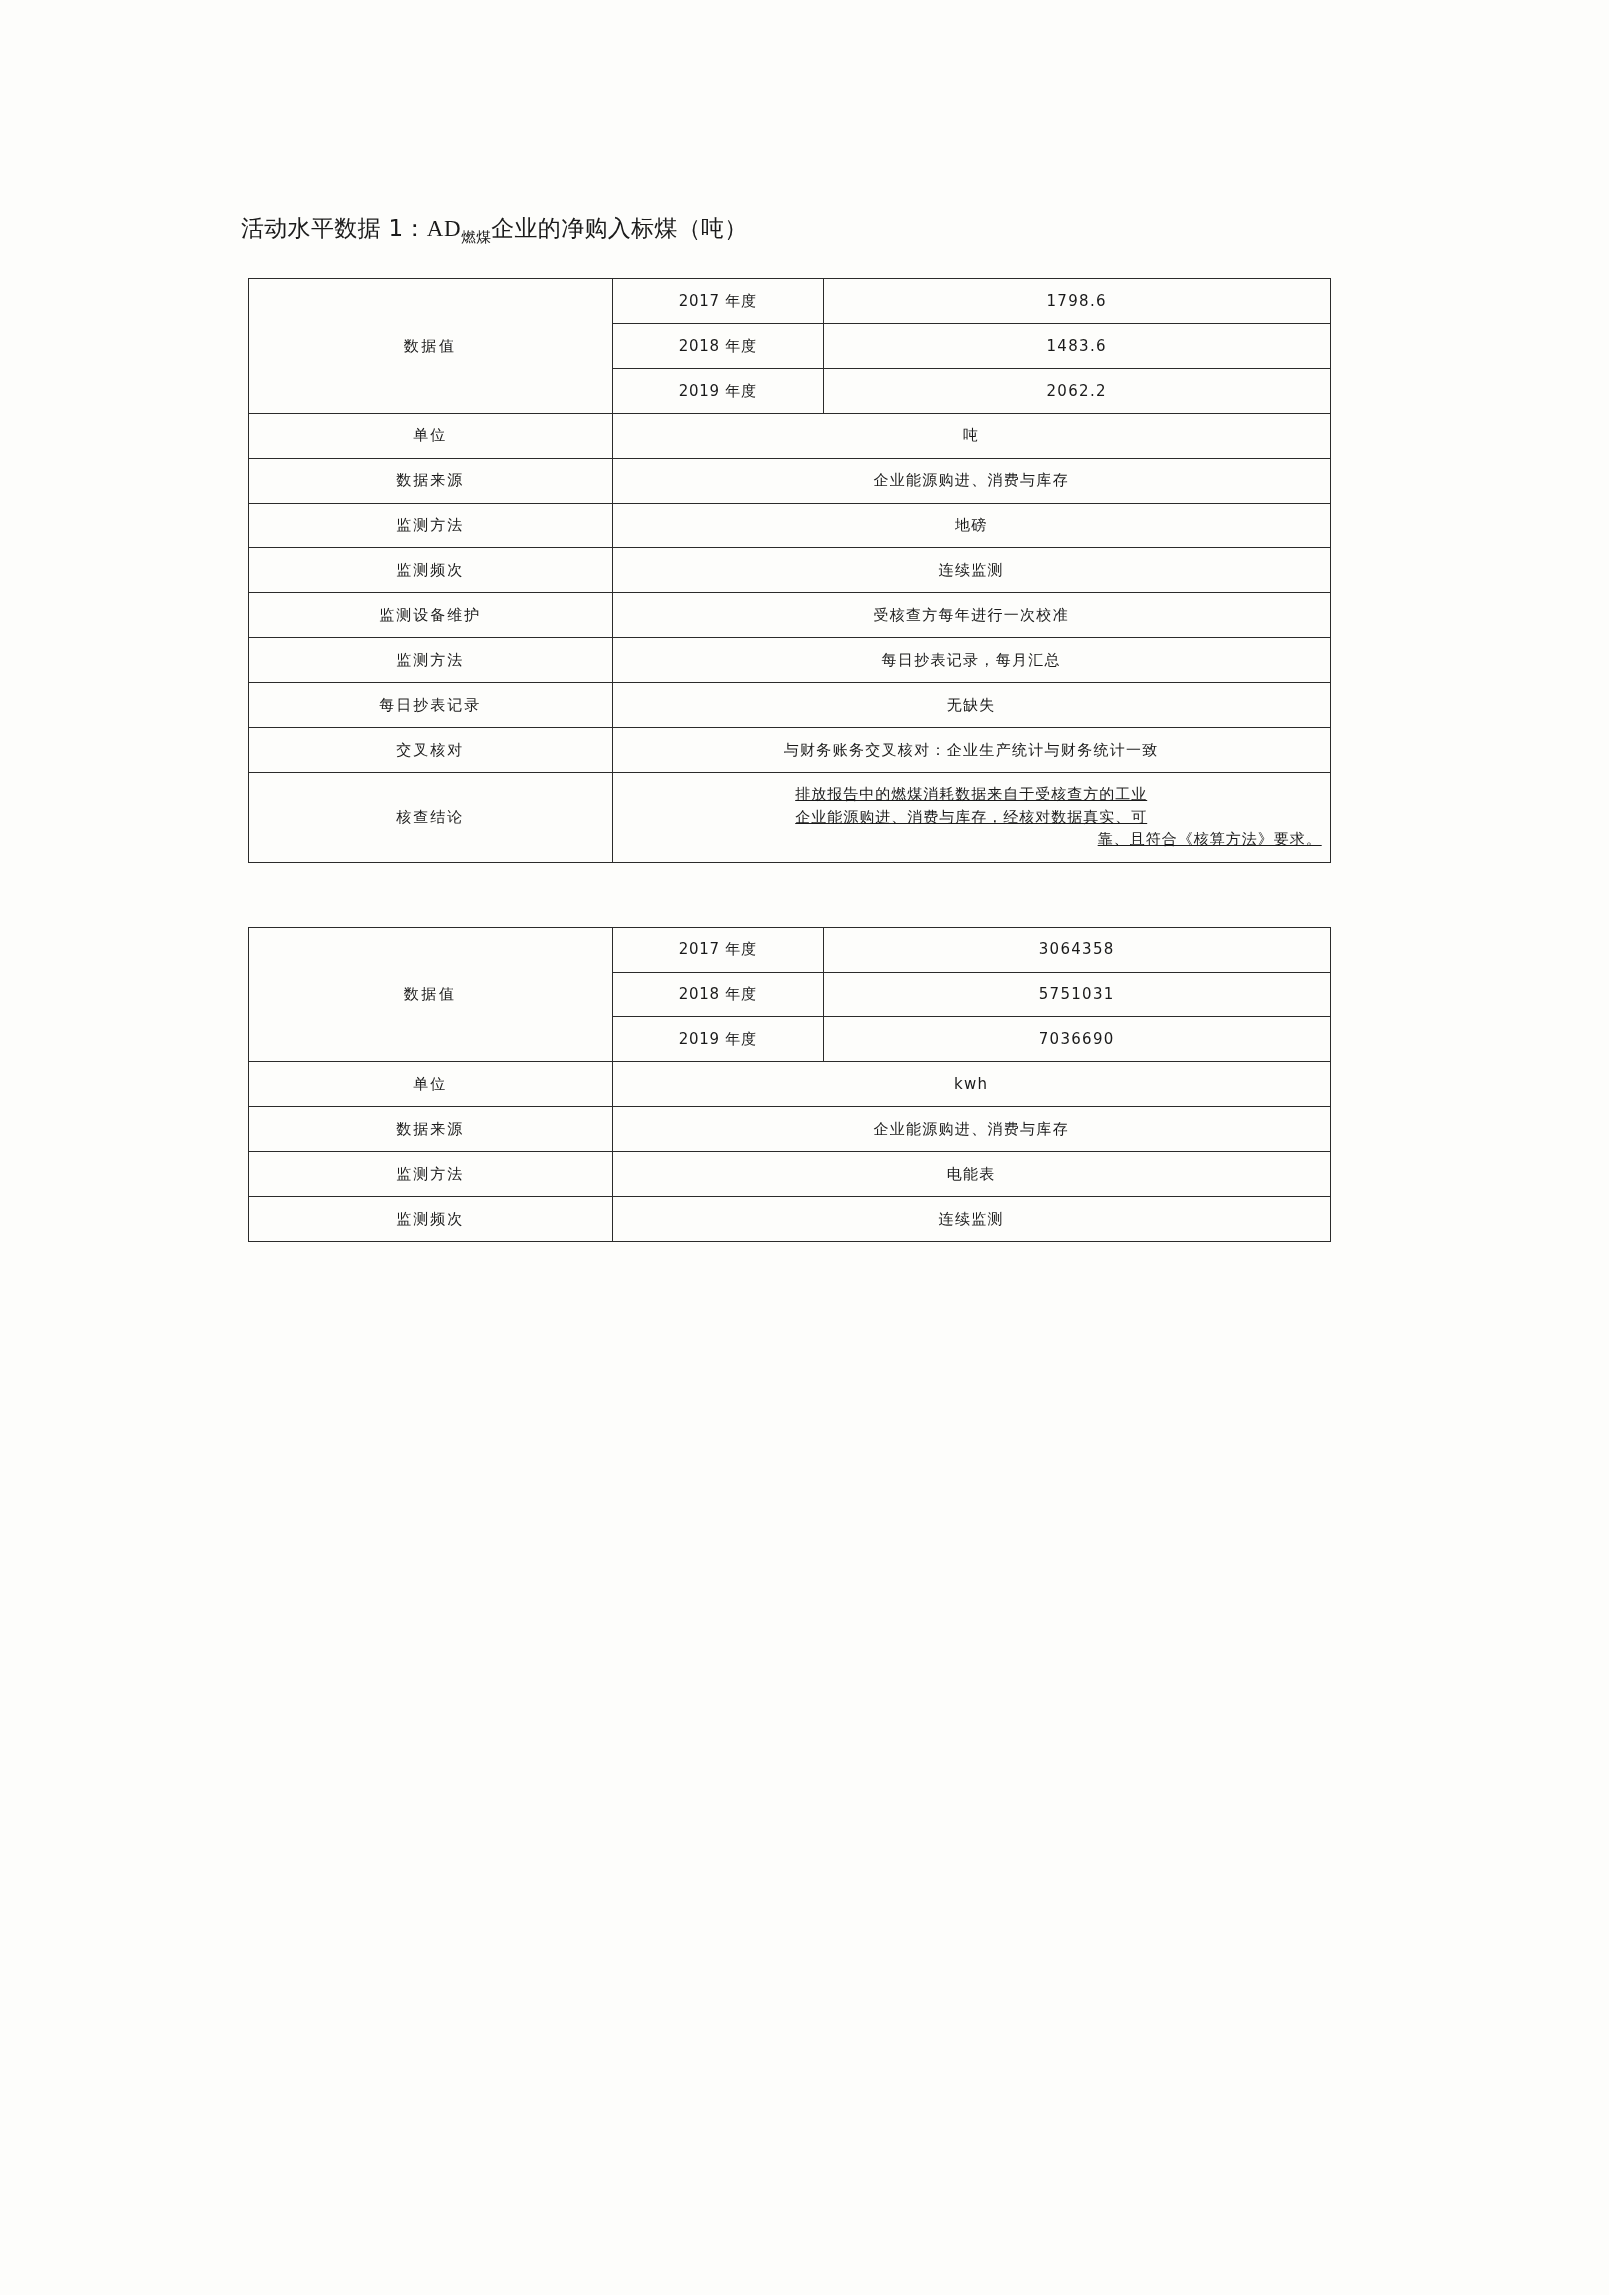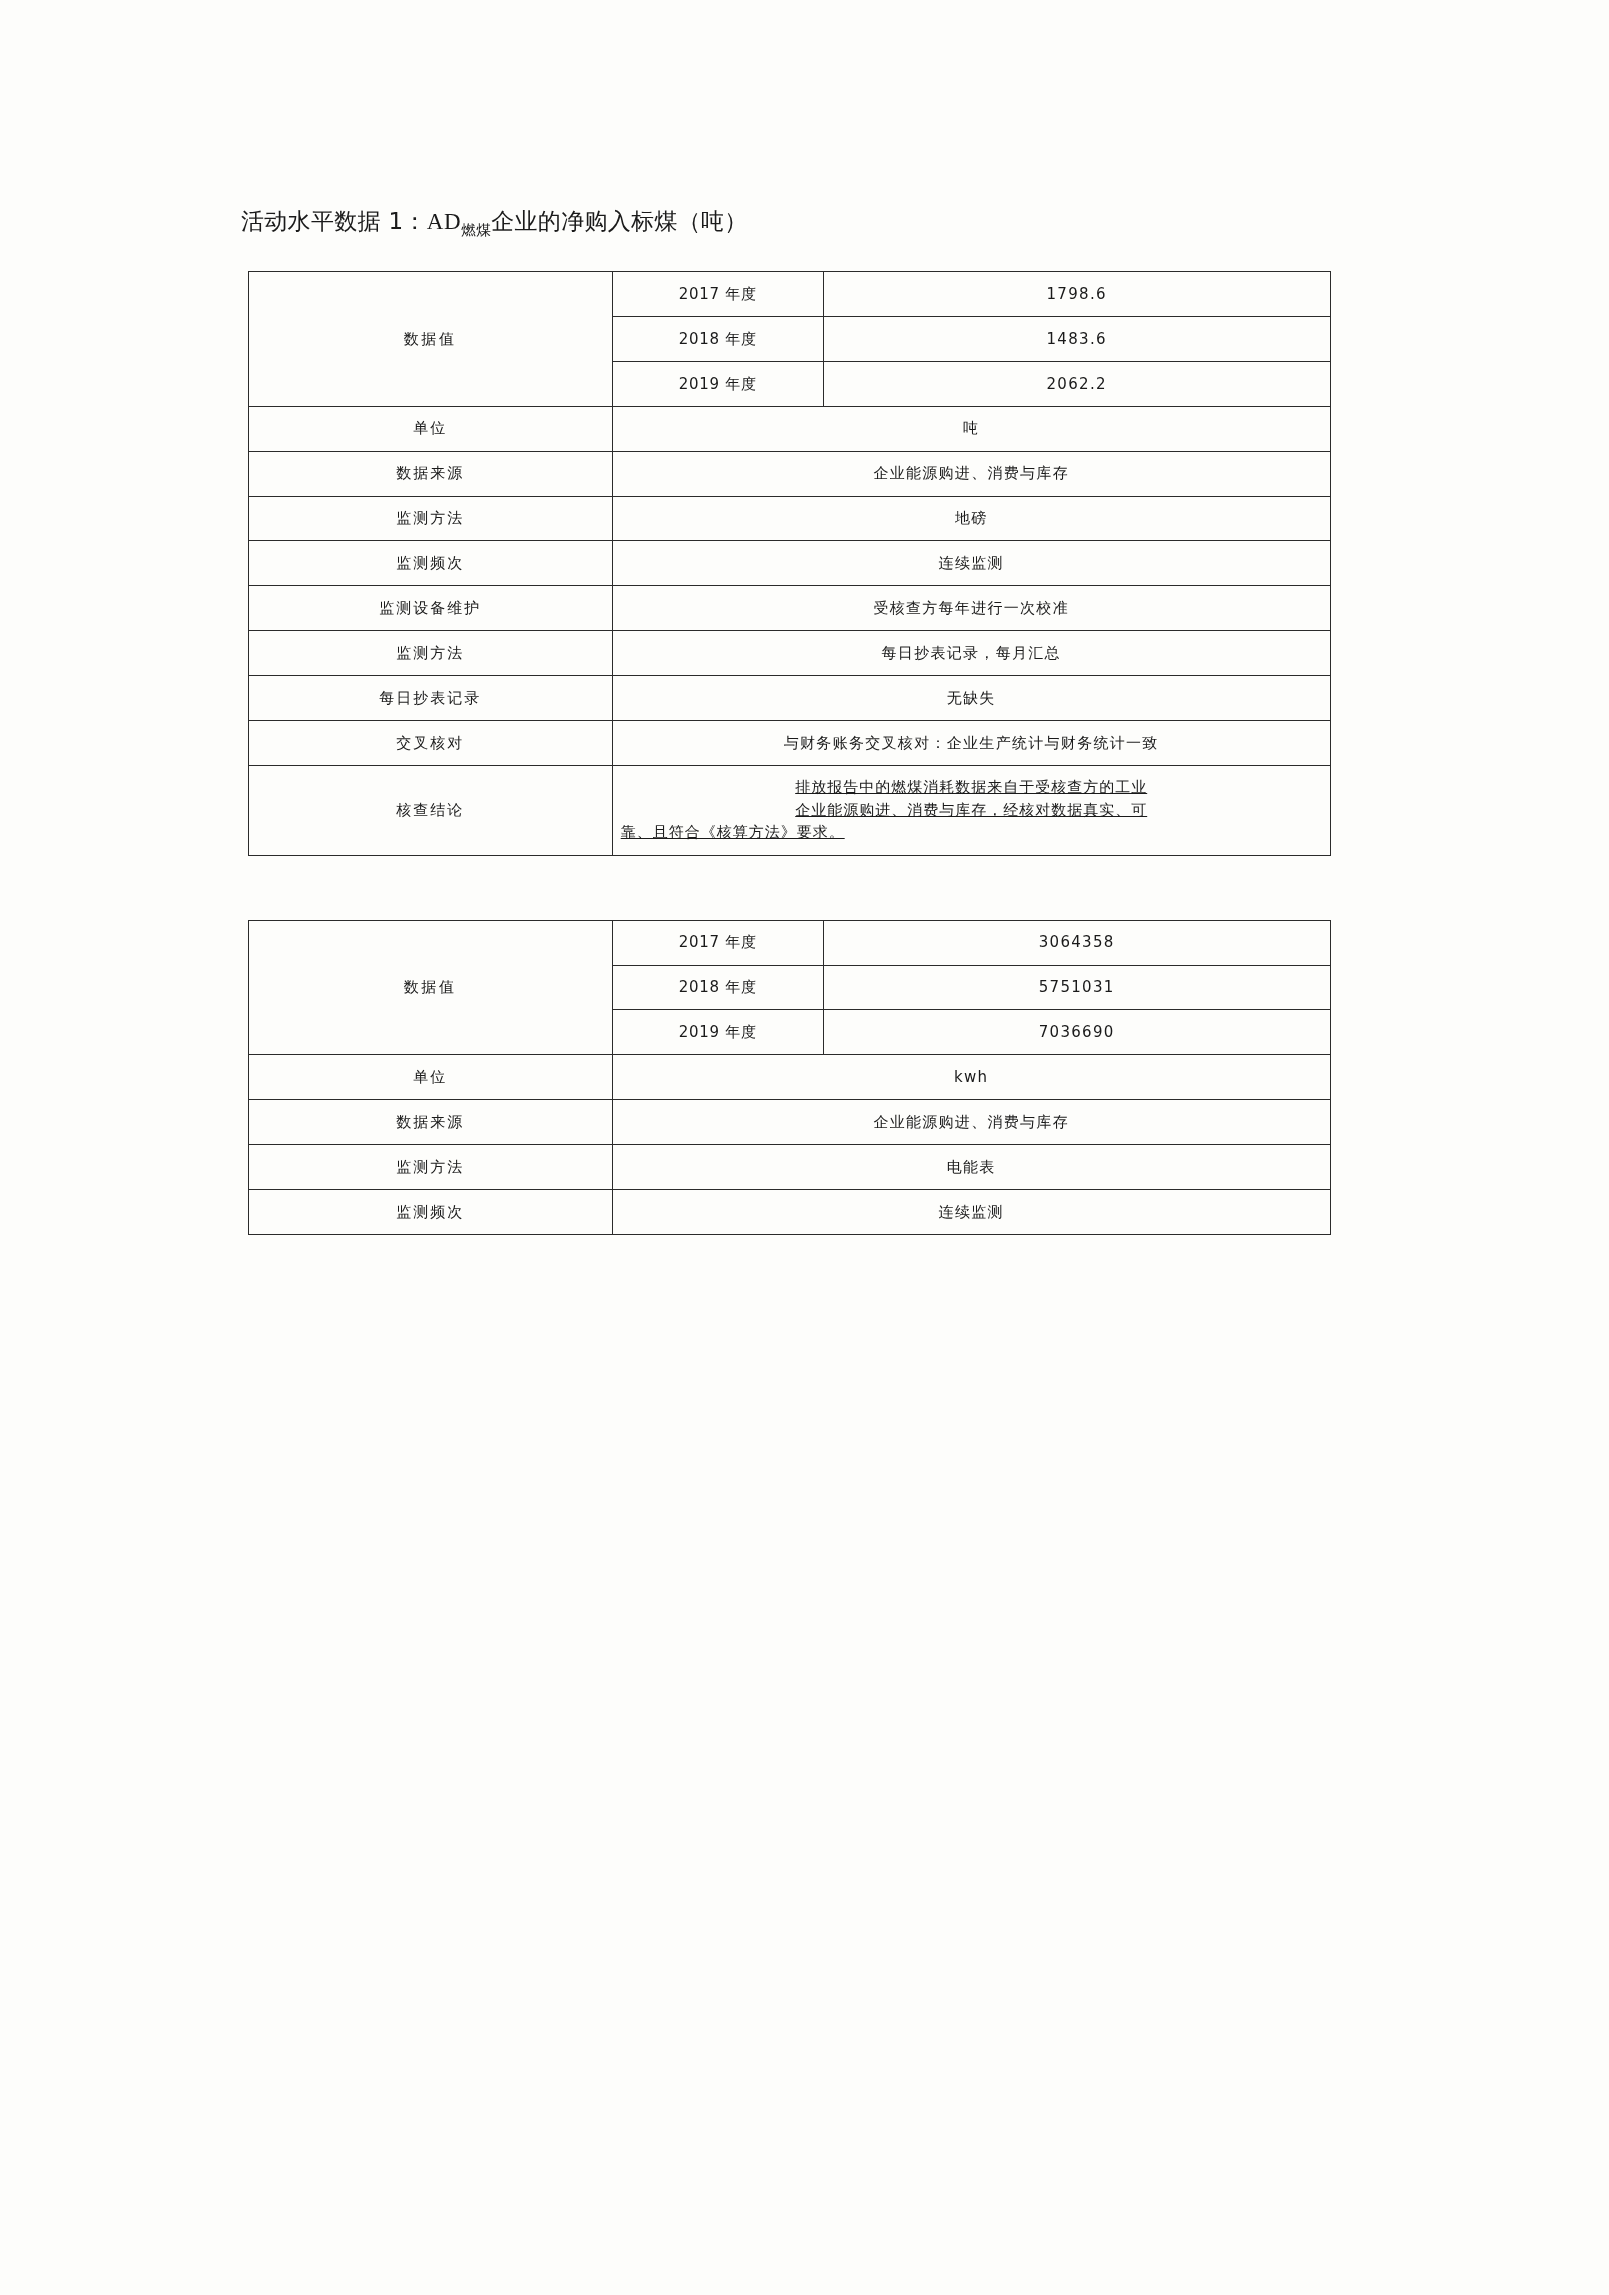--- a/index.html
+++ b/index.html
@@ -26,21 +26,21 @@
   .content {
     position: absolute;
     left: 241px;
     top: 200px;
     width: 1123px;
   }
   .section-title {
     font-size: 23px;
     line-height: 1.4;
     letter-spacing: 0.3px;
-    margin: 5px 0 31px 0;
+    margin: 12px 0 31px 0;
     white-space: nowrap;
     font-family: "DejaVu Sans", sans-serif;
     font-weight: 400;
   }
   .section-title .lat {
     font-family: "Liberation Serif", serif;
     letter-spacing: 0.7px;
   }
   .section-title sub {
     font-size: 14.7px;
@@ -163,21 +163,21 @@
           </tr>
           <tr>
             <td class="label">交叉核对</td>
             <td class="wide" colspan="2">与财务账务交叉核对：企业生产统计与财务统计一致</td>
           </tr>
           <tr>
             <td class="label">核查结论</td>
             <td class="para" colspan="2">
               <span class="ctr">排放报告中的燃煤消耗数据来自于受核查方的工业</span>
               <span class="ctr">企业能源购进、消费与库存，经核对数据真实、可</span>
-              <span class="ctr" style="text-align:left;">靠、且符合《核算方法》要求。</span>
+              <span class="ctr" style="text-align:right;">靠、且符合《核算方法》要求。</span>
             </td>
           </tr>
         </tbody>
       </table>
     </div>
 
     <div class="section2">
 
       <table class="doc tbl2">
         <tbody>

